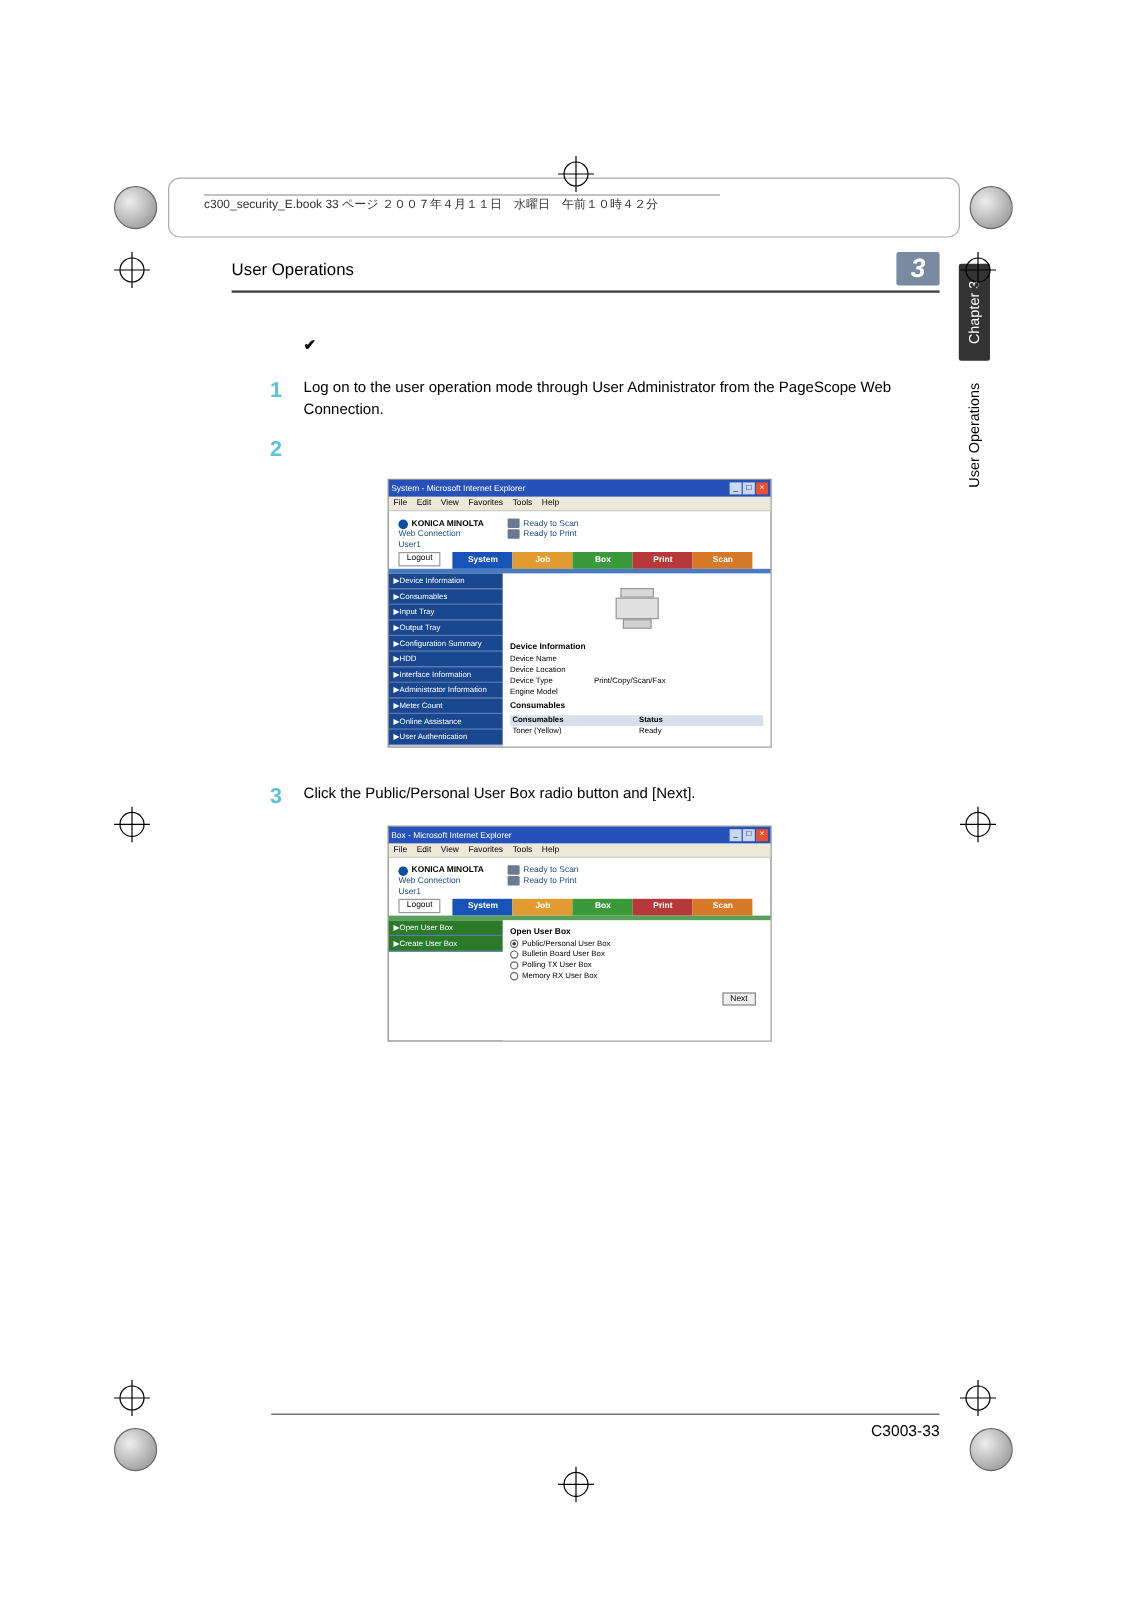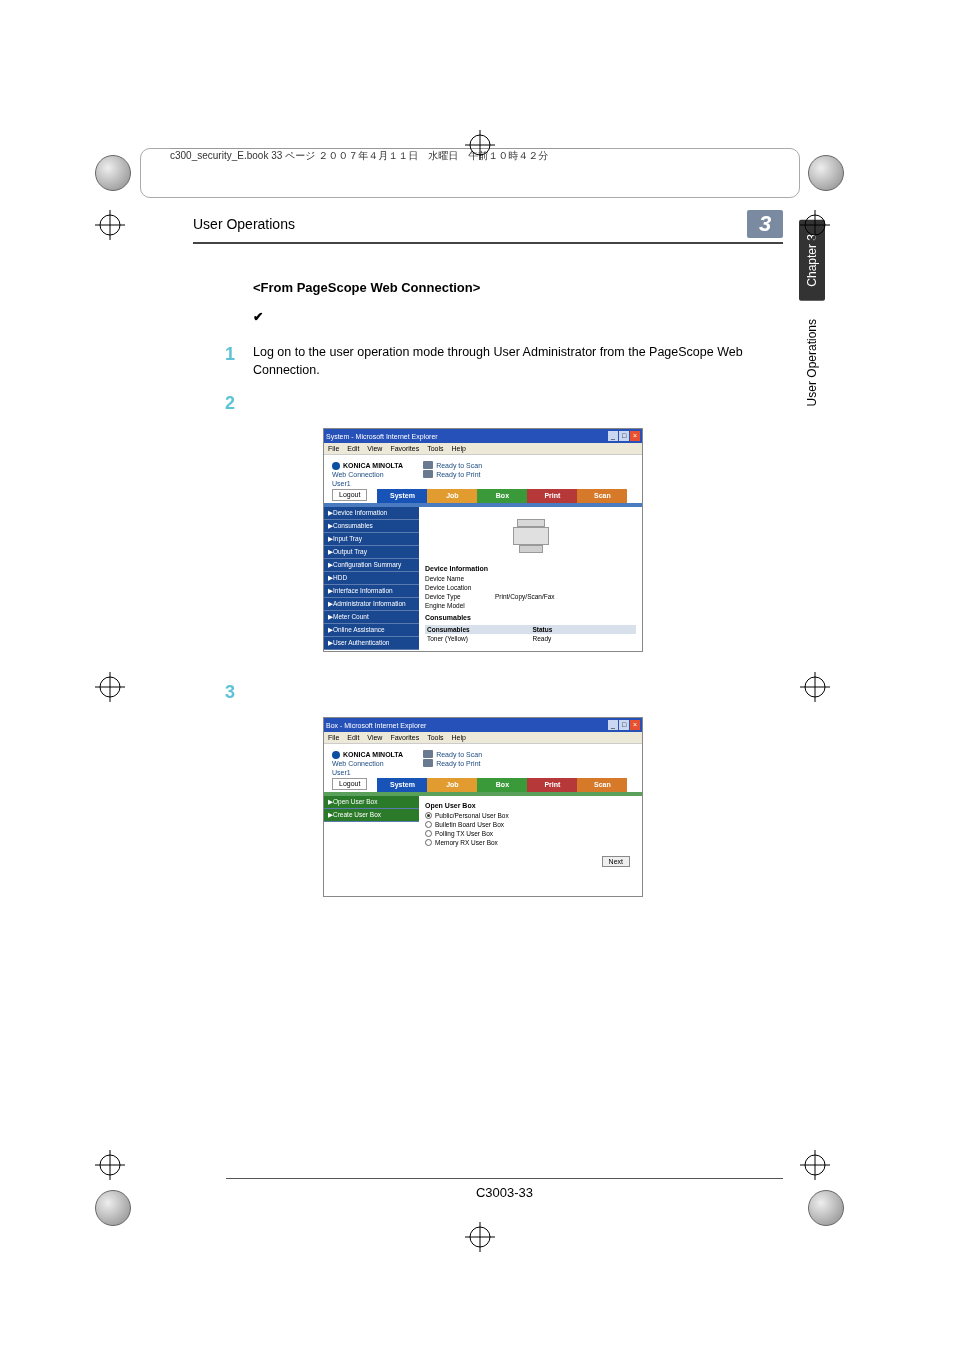--- a/index.html
+++ b/index.html
@@ -16,21 +16,21 @@
     left: 193px;
     top: 140px;
     width: 590px;
     height: 1060px;
   }
   .crop-info {
     font-size: 10px;
     color: #333;
     position: absolute;
     left: 170px;
-    top: 148px;
+    top: 162px;
   }
   .crop-line { border-top: 1px solid #999; width: 430px; }
   .header-row {
     display: flex;
     justify-content: space-between;
     align-items: center;
     border-bottom: 2px solid #444;
     padding-bottom: 4px;
     margin-top: 70px;
   }
@@ -147,21 +147,21 @@
   }
   .side-section {
     writing-mode: vertical-rl;
     transform: rotate(180deg);
     font-size: 12px;
   }
   .footer {
     position: absolute;
     bottom: 0; left: 0; right: 0;
     border-top: 1px solid #555;
-    display: flex; justify-content: center;
+    display: flex; justify-content: flex-end;
     padding-top: 6px;
     font-size: 13px;
     margin-left: 33px;
   }
   .registration-mark {
     position: absolute;
     width: 30px; height: 30px;
     display: flex; align-items: center; justify-content: center;
   }
   .registration-mark svg { width: 30px; height: 30px; }
@@ -204,21 +204,20 @@
 <div class="corner-circle cc-br"></div>
 
 <div class="page">
 
   <div class="header-row">
     <span class="header-title">User Operations</span>
     <span class="chapter-box">3</span>
   </div>
 
   <div class="content">
-    <div class="subhead">&lt;From PageScope Web Connection&gt;</div>
 
     <div class="bullet-row">
       <span class="check">✔</span>
     </div>
 
     <div class="step-row">
       <span class="step-num">1</span>
       <span class="step-text">Log on to the user operation mode through User Administrator from the PageScope Web Connection.</span>
     </div>
 
@@ -324,20 +323,21 @@
               <div>Toner (Yellow)</div>
               <div>Ready</div>
             </div>
           </div>
         </div>
       </div>
     </div>
 
     <div class="step-row">
       <span class="step-num">3</span>
+      <span class="step-text">Click the Public/Personal User Box radio button and [Next].</span>
     </div>
 
     <div class="screenshot2">
       <div class="ss-titlebar">
         <span>Box - Microsoft Internet Explorer</span>
         <div class="ss-winbtns">
           <div class="ss-winbtn">_</div>
           <div class="ss-winbtn">□</div>
           <div class="ss-winbtn close">×</div>
         </div>

